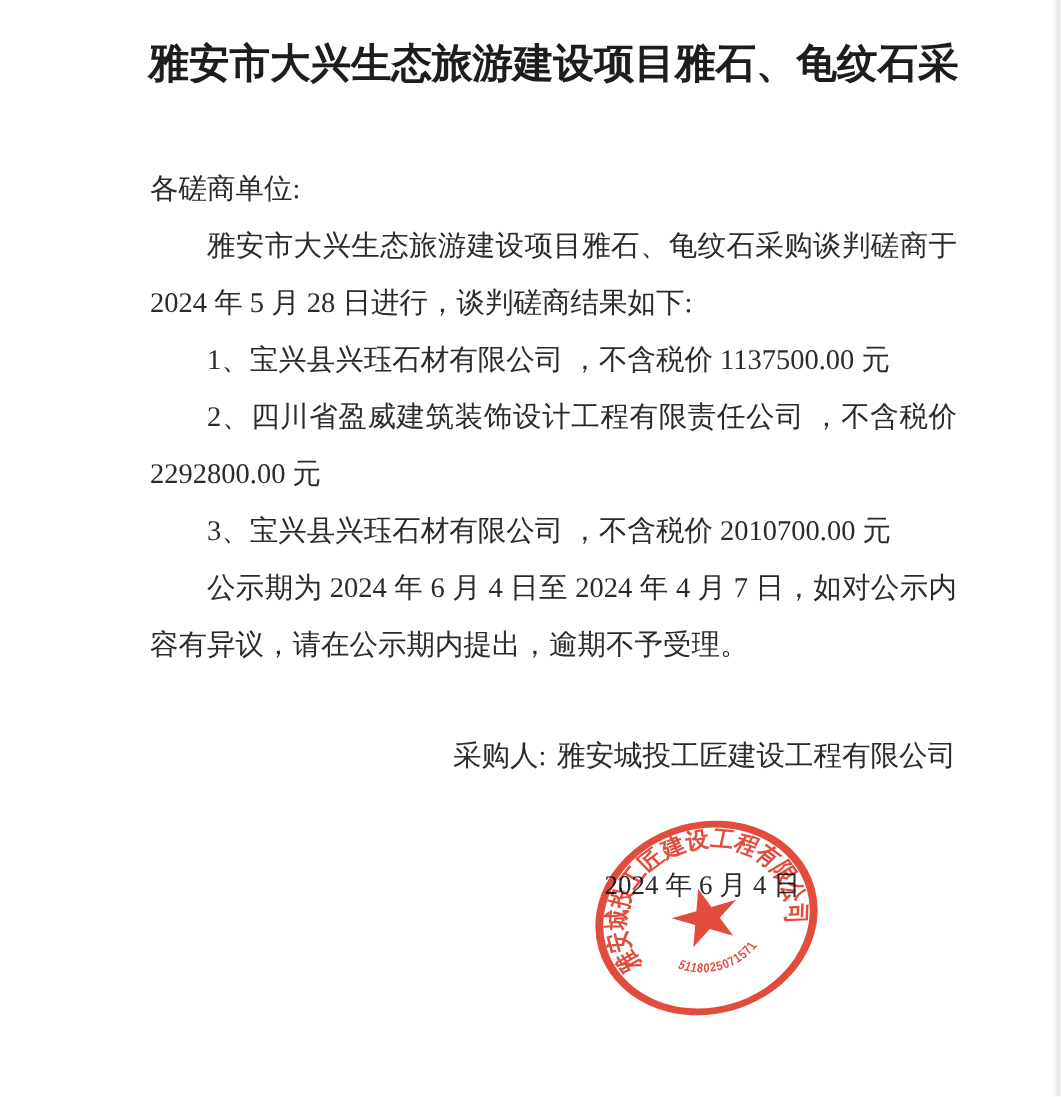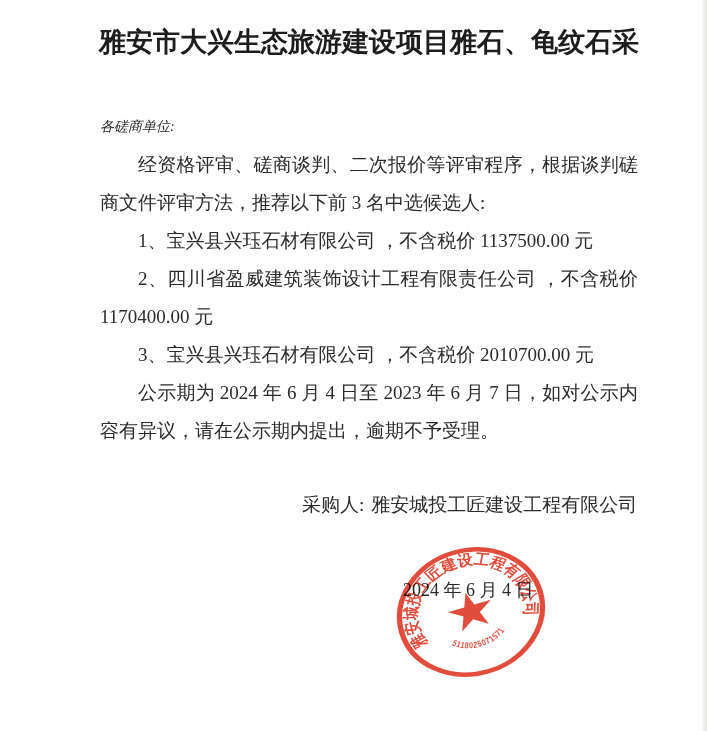--- a/index.html
+++ b/index.html
@@ -26,23 +26,22 @@
     font-family: "Liberation Sans", "DejaVu Sans", sans-serif;
     font-weight: 700;
     font-size: 27px;
     line-height: 40px;
     text-align: center;
     color: #1d1d1d;
     margin: 0 -14px;
   }
   .salutation {
     margin: 46px 0 0 0;
-    font-size: 14px;
+    font-size: 19px;
     line-height: 38px;
-    font-style: italic;
   }
   .para {
     margin: 0;
     font-size: 19px;
     line-height: 38px;
     text-align: justify;
     text-indent: 38px;
   }
   .num {
     font-family: "Liberation Serif", "DejaVu Serif", serif;
@@ -105,30 +104,30 @@
 <body>
 
 <div class="page">
 
   <div class="doc-title">
     <div>雅安市大兴生态旅游建设项目雅石、龟纹石采</div>
   </div>
 
   <p class="salutation">各磋商单位:</p>
 
+  <p class="para">雅安市大兴生态旅游建设项目雅石、龟纹石采购谈判磋商于 2024 年 5 月 28 日进行，谈判磋商结果如下:</p>
 
-  <p class="para">经资格评审、磋商谈判、二次报价等评审程序，根据谈判磋商文件评审方法，推荐以下前 3 名中选候选人:</p>
 
   <p class="para"><span>1、</span><span>宝兴县兴珏石材有限公司</span><span> ，不含税价 </span><span class="num">1137500.00</span><span> 元</span></p>
 
-  <p class="para"><span>2、</span><span>四川省盈威建筑装饰设计工程有限责任公司</span><span> ，不含税价 </span><span class="num">1170400.00</span><span> 元</span></p>
+  <p class="para"><span>2、</span><span>四川省盈威建筑装饰设计工程有限责任公司</span><span> ，不含税价 </span><span class="num">2292800.00</span><span> 元</span></p>
 
   <p class="para"><span>3、</span><span>宝兴县兴珏石材有限公司</span><span> ，不含税价 </span><span class="num">2010700.00</span><span> 元</span></p>
 
-  <p class="para">公示期为 2024 年 6 月 4 日至 2023 年 6 月 7 日，如对公示内容有异议，请在公示期内提出，逾期不予受理。</p>
+  <p class="para">公示期为 2024 年 6 月 4 日至 2024 年 4 月 7 日，如对公示内容有异议，请在公示期内提出，逾期不予受理。</p>
 
   <p class="sig-line"><span>采购人:</span><span class="sig-name">雅安城投工匠建设工程有限公司</span></p>
 
   <p class="date-line">2024 年 6 月 4 日</p>
 
   <div class="seal">
     <svg viewBox="0 0 200 200" preserveAspectRatio="none">
       <ellipse class="seal-ring" cx="100" cy="100" rx="95" ry="95"></ellipse>
       <polygon class="seal-fill" points="100,69 106.9,90.5 129.5,90.4 111.2,103.6 118.2,125.1 100,111.8 81.8,125.1 88.8,103.6 70.5,90.4 93.1,90.5"></polygon>
       <path id="sealTextArc" d="M 34.8 130.4 A 72 72 0 1 1 165.2 130.4" fill="none"></path>

